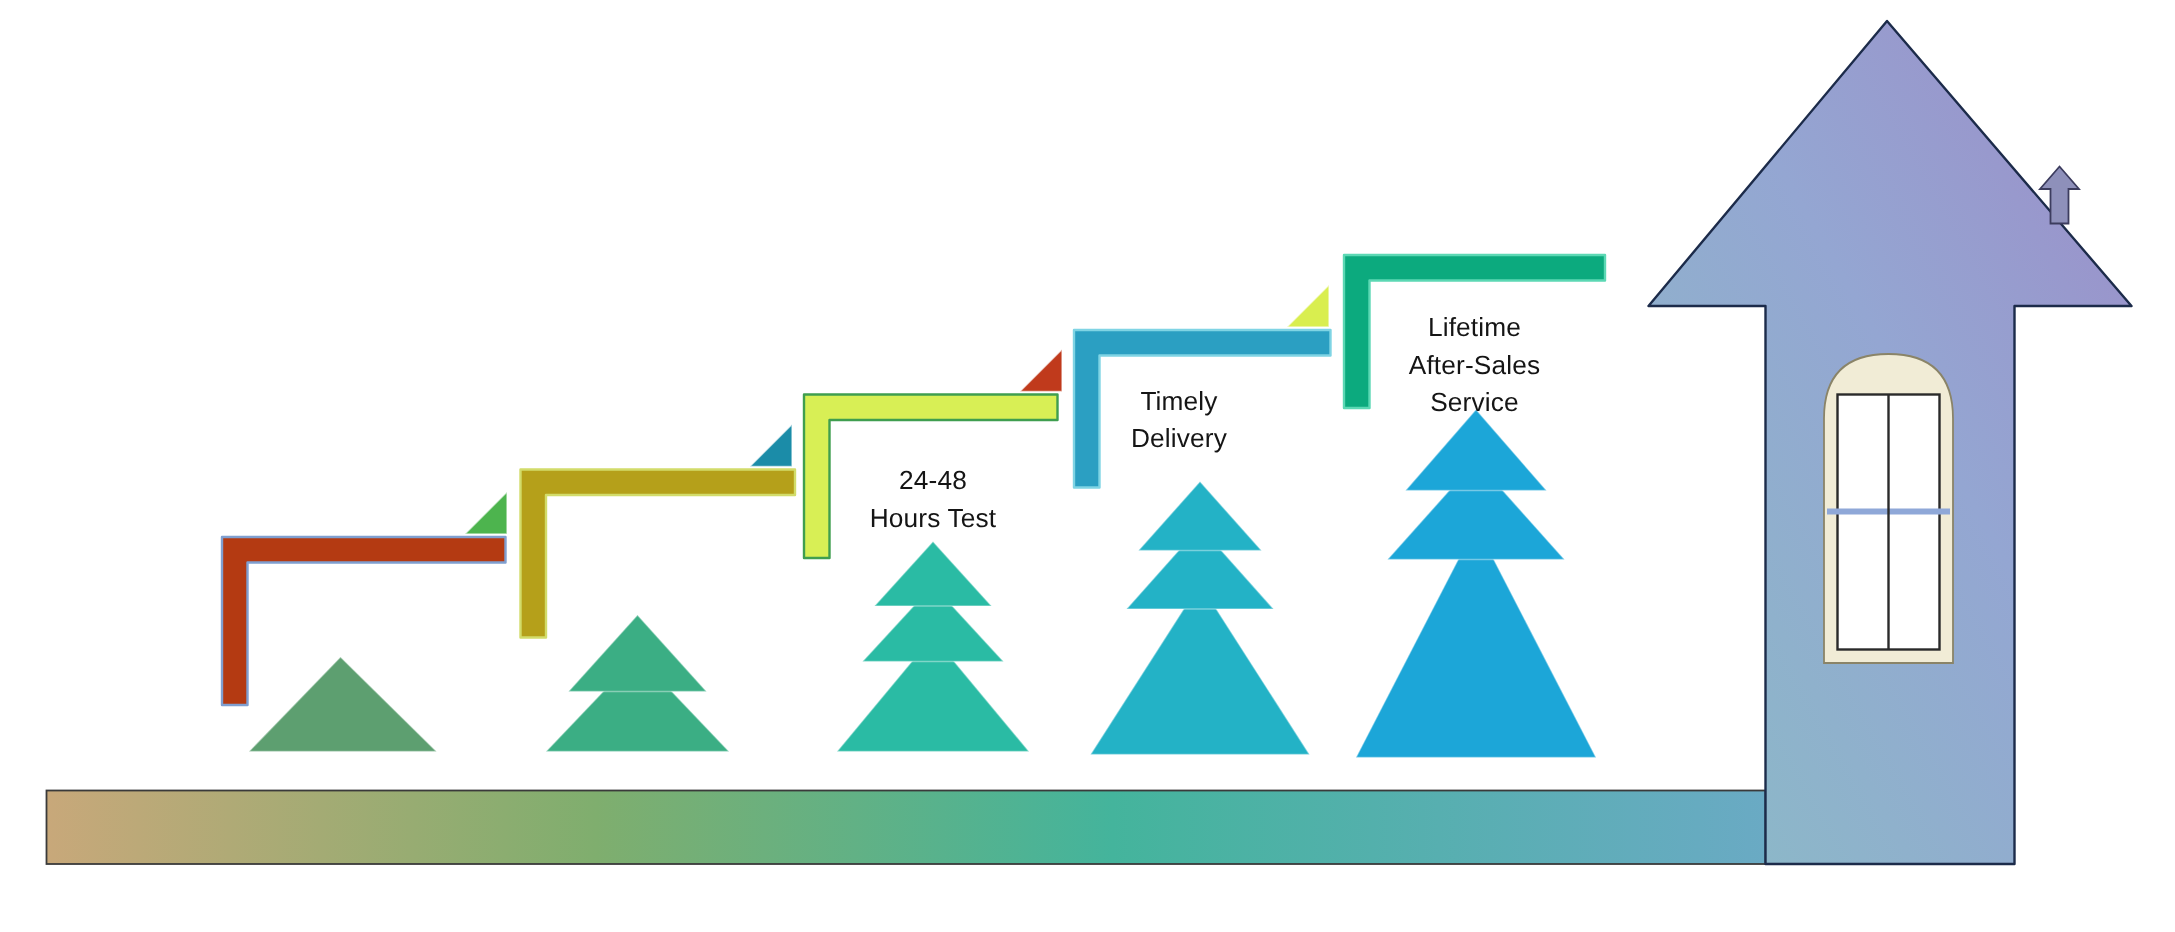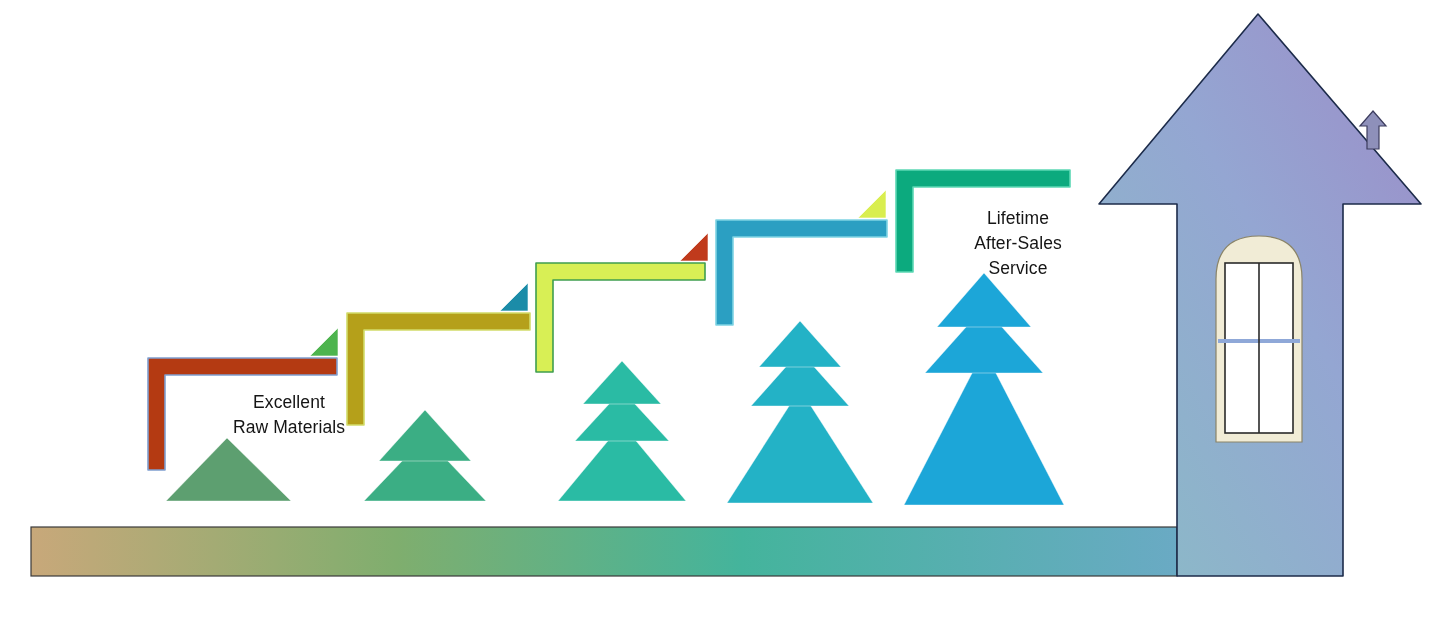--- a/index.html
+++ b/index.html
@@ -12,21 +12,20 @@
   }
   #scene{position:absolute;left:0;top:0;}
   .step-label{
     position:absolute;
     white-space:pre-line;
     text-align:center;
     font-size:17.5px;
     line-height:25px;
     color:#151515;
     letter-spacing:0.1px;
-    margin-left:35px;
   }
 </style>
 </head>
 <body>
 
 <div id="stage">
 
   <svg id="scene" width="1450" height="621" viewBox="0 0 1450 621">
     <defs>
       <linearGradient id="barGrad" x1="0" y1="0" x2="1" y2="0">
@@ -89,23 +88,25 @@
     </g>
 
     <g stroke="rgba(255,255,255,0.6)" stroke-width="1">
       <polygon points="338,328 338,356 310,356" fill="#4db44e"></polygon>
       <polygon points="528,283 528,311 500,311" fill="#1b8ca8"></polygon>
       <polygon points="708,233 708,261 680,261" fill="#c03a1c"></polygon>
       <polygon points="886,190 886,218 858,218" fill="#d9ee4f"></polygon>
     </g>
   </svg>
 
-  <div class="step-label" style="left:168px;top:390px;width:172px">Excellent
-Raw Materials</div>
 
 
+  <div class="step-label" style="left:538px;top:308px;width:168px">24-48
+Hours Test</div>
 
+  <div class="step-label" style="left:705px;top:255px;width:162px">Timely
+Delivery</div>
 
   <div class="step-label" style="left:912px;top:206px;width:142px">Lifetime
 After-Sales
 Service</div>
 
 </div>
 
 </body></html>

